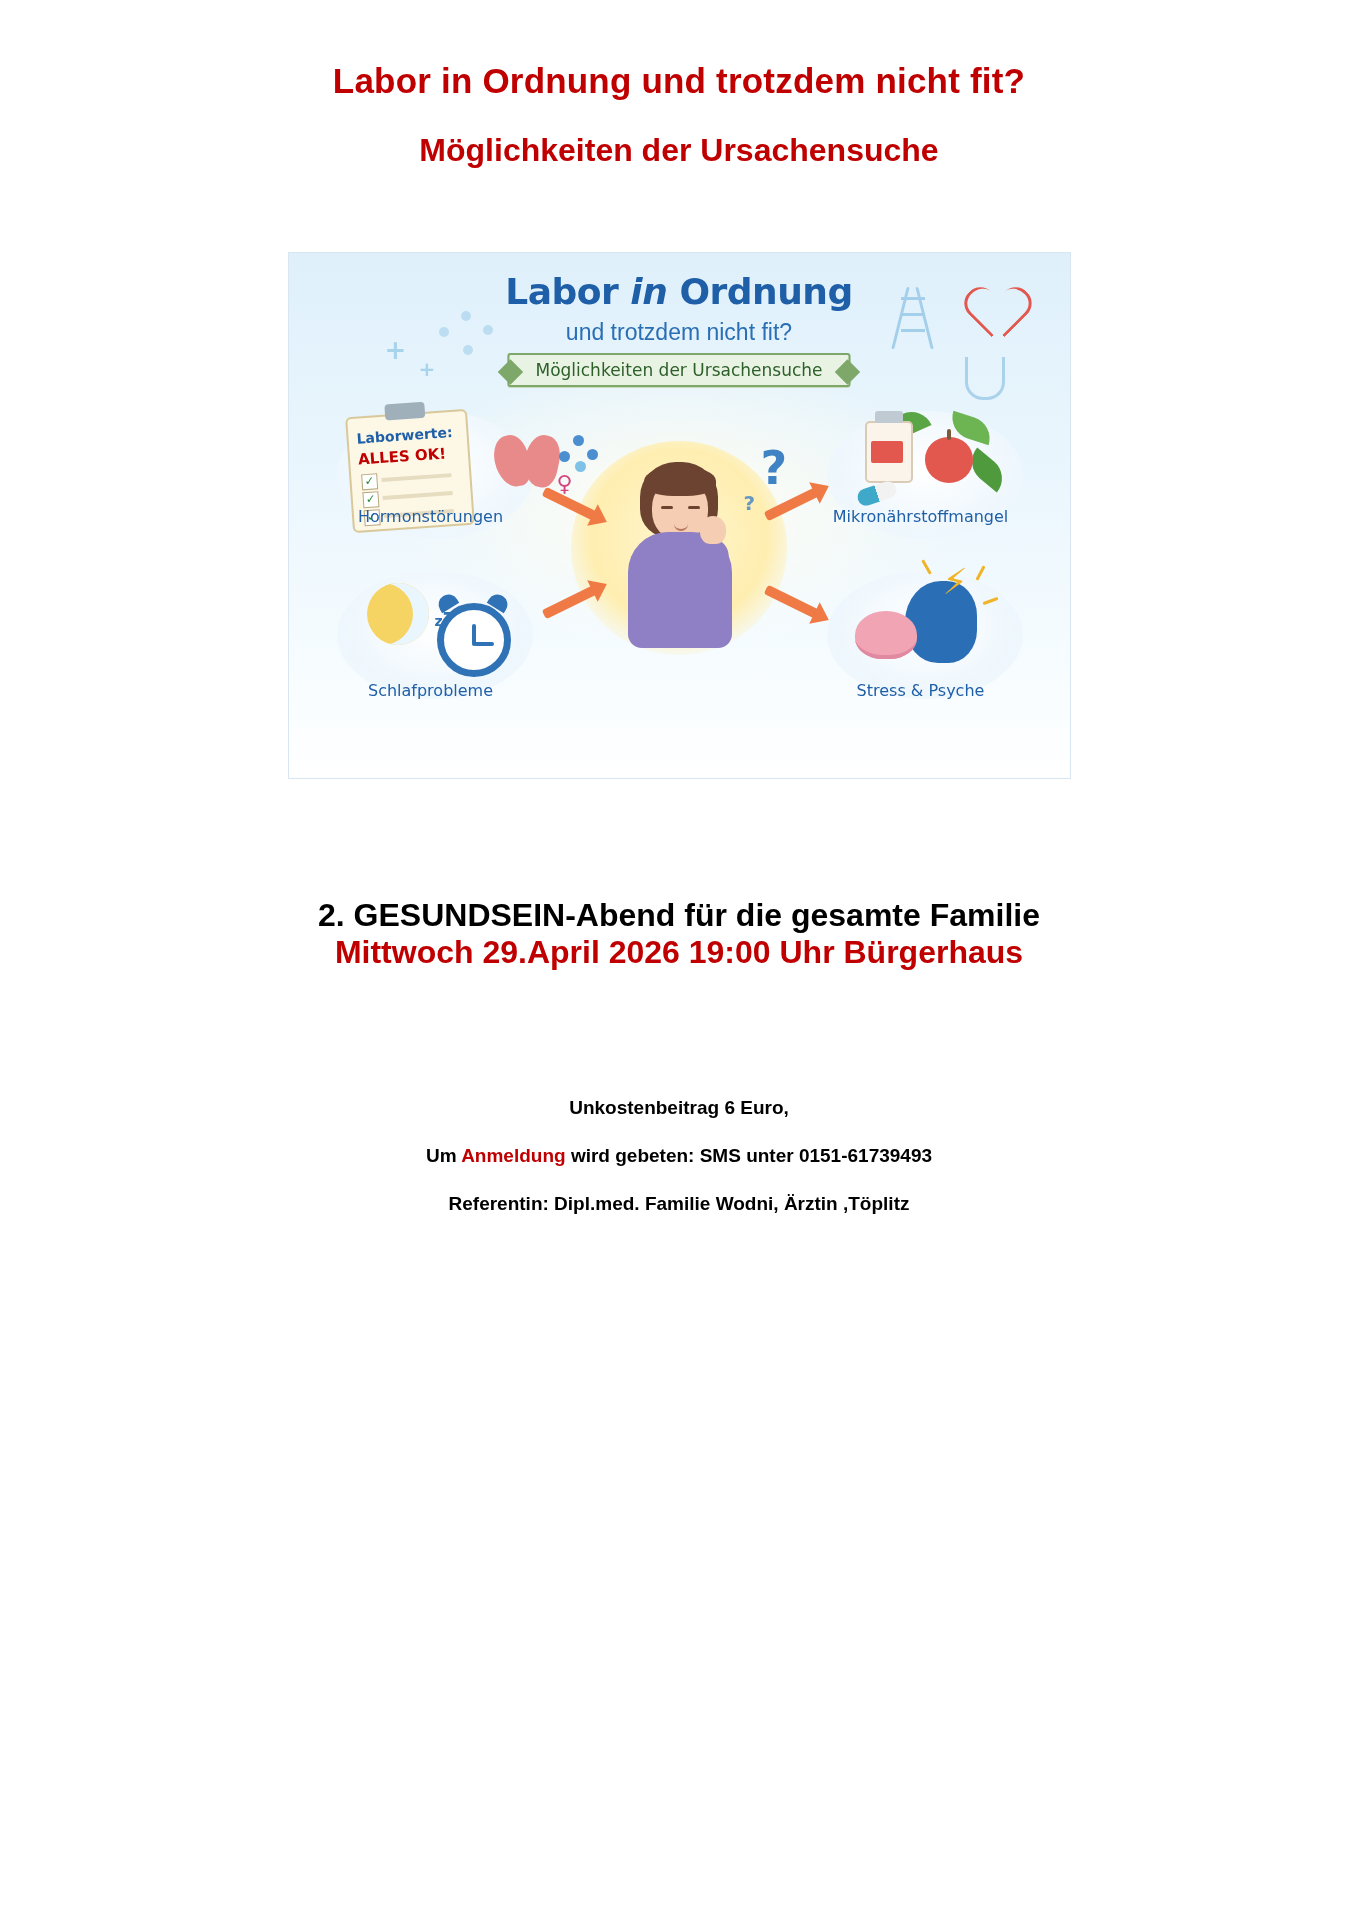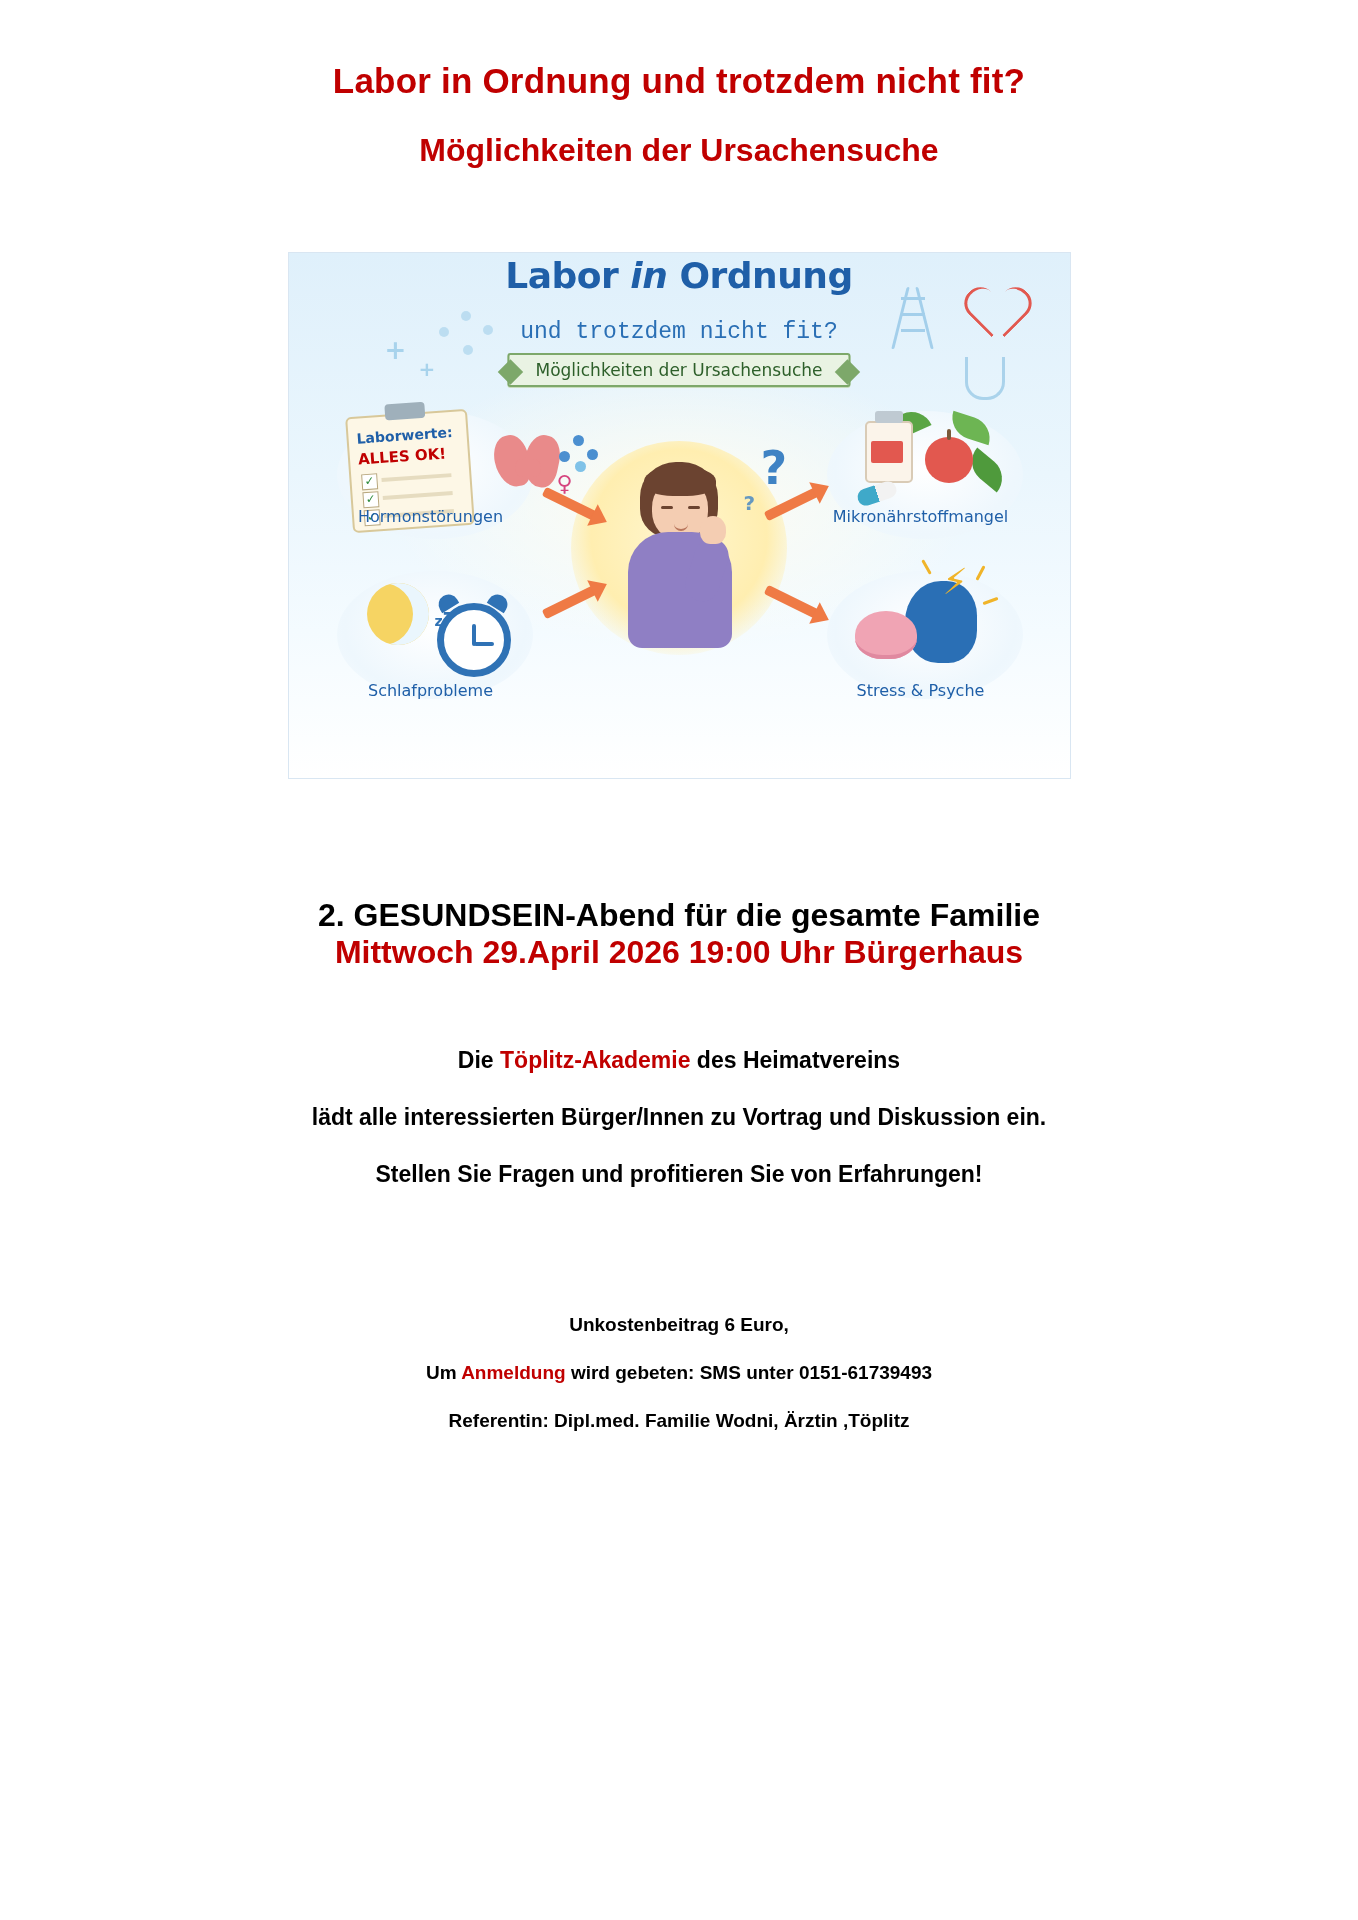--- a/index.html
+++ b/index.html
@@ -57,21 +57,21 @@
       radial-gradient(ellipse 60% 45% at 50% 48%, #fffdf2 0%, rgba(255,253,242,0) 62%),
       linear-gradient(180deg, #dff0fb 0%, #eaf6fd 42%, #f4fbff 72%, #ffffff 100%);
       overflow: hidden;
   }
   .poster-inner {
     position: absolute;
     inset: 0;
   }
   .p-title {
     position: absolute;
-    top: 2px;
+    top: 18px;
     left: 0;
     right: 0;
     text-align: center;
     color: #1f5fa8;
     font-size: 36px;
     font-weight: bold;
     font-family: "DejaVu Sans", sans-serif;
     letter-spacing: -0.5px;
   }
   .p-title em {
@@ -79,21 +79,21 @@
     font-weight: bold;
   }
   .p-sub {
     position: absolute;
     top: 66px;
     left: 0;
     right: 0;
     text-align: center;
     color: #2a6fb5;
     font-size: 23px;
-    font-family: Liberation Mono, monospace;
+    font-family: Liberation Sans, sans-serif;
   }
   .p-banner {
     position: absolute;
     top: 100px;
     left: 50%;
     transform: translateX(-50%);
     background: #e9f3e3;
     border: 2px solid #7da86a;
     border-radius: 3px;
     padding: 5px 26px;
@@ -706,27 +706,20 @@
 
       </div>
     </div>
   </div>
 
   <div class="event-block">
     <div class="event-line-1">2. GESUNDSEIN-Abend für die gesamte Familie</div>
     <div class="event-line-2">Mittwoch  29.April 2026  19:00 Uhr  Bürgerhaus</div>
   </div>
 
-  <div class="invite-block">
-    <div class="invite-1">
-      <span>Die </span><span class="accent">Töplitz-Akademie</span><span> des Heimatvereins</span>
-    </div>
-    <div class="invite-2">lädt alle interessierten Bürger/Innen zu Vortrag und Diskussion ein.</div>
-    <div class="invite-3">Stellen Sie Fragen und profitieren Sie von Erfahrungen!</div>
-  </div>
 
   <div class="footer-block">
     <div class="foot-1">Unkostenbeitrag 6 Euro,</div>
     <div class="foot-2">
       <span>Um </span><span class="accent">Anmeldung</span><span> wird gebeten: SMS unter 0151-61739493</span>
     </div>
     <div class="foot-3">Referentin: Dipl.med. Familie Wodni, Ärztin ,Töplitz</div>
   </div>
 
 </div>

